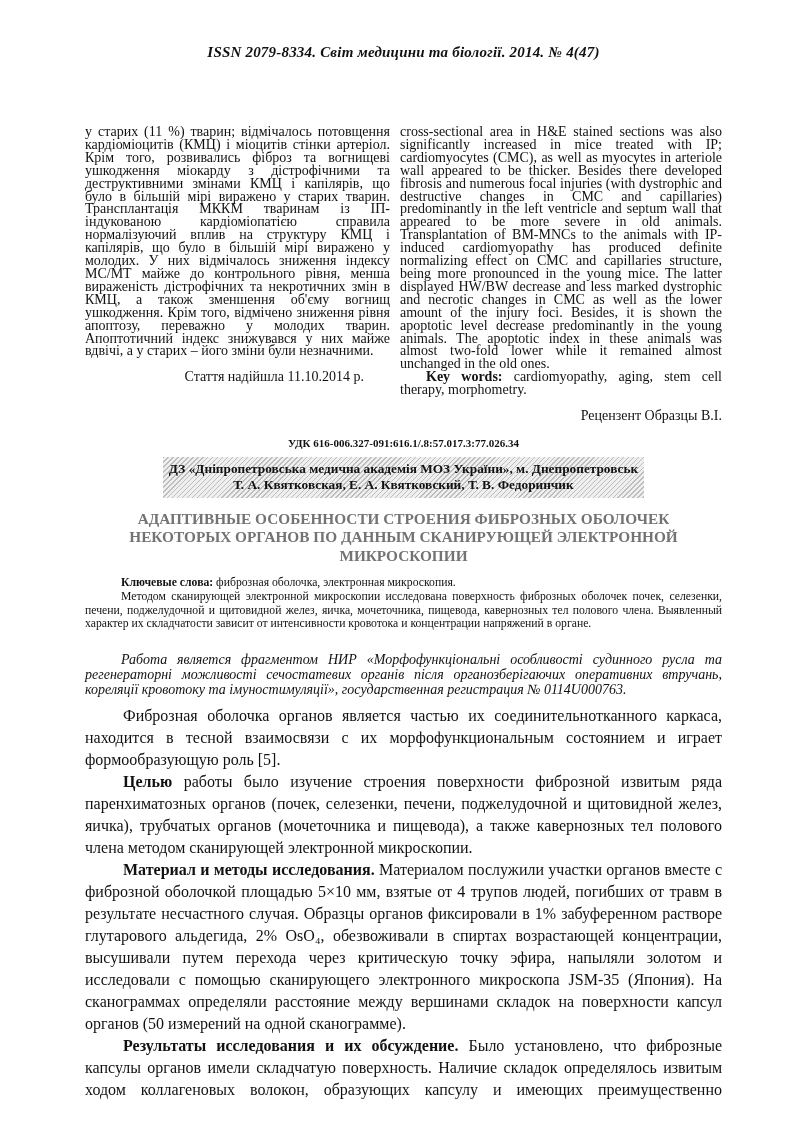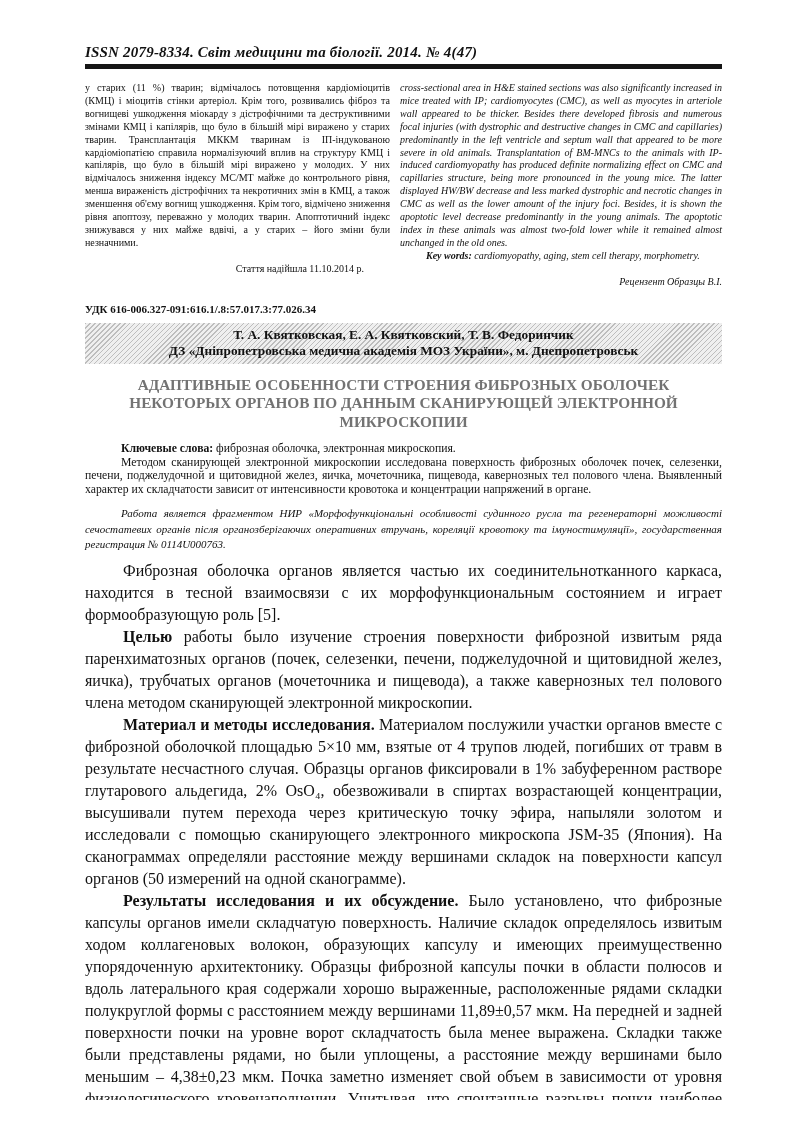--- a/index.html
+++ b/index.html
@@ -5,31 +5,32 @@
   html, body { margin: 0; padding: 0; background: #ffffff; }
   .page {
     width: 800px; height: 1100px;
     box-sizing: border-box;
     padding: 44px 78px 0 85px;
     background: #ffffff;
     color: #111;
     font-family: "Liberation Serif", "DejaVu Serif", serif;
     display: flex; flex-direction: column;
     overflow: hidden;
+    align-items: center;
   }
   .running-head {
     font-size: 15px; font-weight: bold; font-style: italic;
     letter-spacing: 0.2px; padding-bottom: 3px;
   }
   .head-rule { border-top: 3px solid #151515; border-bottom: 2px solid #151515; height: 2px; }
 
   .two-col { display: flex; gap: 10px; margin-top: 13px; }
-  .col { font-size: 10px; line-height: 12.9px; text-align: justify; }
+  .col { font-size: 14px; line-height: 12.9px; text-align: justify; margin-top: 44px; }
   .col-left  { width: 305px; }
-  .col-right { width: 322px; font-style: italic; }
+  .col-right { width: 322px; }
   .col p { margin: 0; }
   .kw-indent { text-indent: 26px; }
   .received { text-align: right; padding-right: 26px; margin-top: 13px !important; font-style: normal; }
   .reviewer { text-align: right; margin-top: 13px !important; }
 
   .udc { margin: 14px 0 0 0; font-size: 11px; font-weight: bold; }
 
   .authors-box {
     margin-top: 8px;
     padding: 4px 6px 5px 6px;
@@ -52,21 +53,21 @@
     height: 7px; width: 100%;
     background-image:
       repeating-linear-gradient(45deg,  #d7d7d7 0 1px, transparent 1px 7px),
       repeating-linear-gradient(-45deg, #d7d7d7 0 1px, transparent 1px 7px);
   }
 
   .abstract { margin: 5px 0 4px 0; font-size: 11.7px; line-height: 13.6px; text-align: justify; }
   .abstract p { margin: 0; }
   .indent { text-indent: 36px; }
 
-  .nir { margin: 6px 0 4px 0; font-size: 11px; line-height: 15.2px; text-align: justify; font-style: italic; }
+  .nir { margin: 17px 0 4px 0; font-size: 14px; line-height: 15.2px; text-align: justify; font-style: italic; }
 
   .main { margin-top: 4px; font-size: 16px; line-height: 22px; text-align: justify; }
   .main p { margin: 0; text-indent: 38px; }
 
   .page-number { margin-top: auto; margin-bottom: 28px; text-align: center; font-size: 20px; }
   b.lead { font-weight: bold; }
 </style>
 </head>
 <body>
 
@@ -83,22 +84,22 @@
     <div class="col col-right">
       <p>cross-sectional area in H&amp;E stained sections was also significantly increased in mice treated with IP; cardiomyocytes (CMC), as well as myocytes in arteriole wall appeared to be thicker. Besides there developed fibrosis and numerous focal injuries (with dystrophic and destructive changes in CMC and capillaries) predominantly in the left ventricle and septum wall that appeared to be more severe in old animals. Transplantation of BM-MNCs to the animals with IP-induced cardiomyopathy has produced definite normalizing effect on CMC and capillaries structure, being more pronounced in the young mice. The latter displayed HW/BW decrease and less marked dystrophic and necrotic changes in CMC as well as the lower amount of the injury foci. Besides, it is shown the apoptotic level decrease predominantly in the young animals. The apoptotic index in these animals was almost two-fold lower while it remained almost unchanged in the old ones.</p>
       <p class="kw-indent"><b class="lead">Key words:</b><span> cardiomyopathy, aging, stem cell therapy, morphometry.</span></p>
       <p class="reviewer">Рецензент Образцы В.І.</p>
     </div>
   </div>
 
   <p class="udc">УДК 616-006.327-091:616.1/.8:57.017.3:77.026.34</p>
 
   <div class="authors-box">
+    <div>ДЗ «Дніпропетровська медична академія МОЗ України», м. Днепропетровськ</div>
     <div>Т. А. Квятковская, Е. А. Квятковский, Т. В. Федоринчик</div>
-    <div>ДЗ «Дніпропетровська медична академія МОЗ України», м. Днепропетровськ</div>
   </div>
 
   <h1 class="title">АДАПТИВНЫЕ ОСОБЕННОСТИ СТРОЕНИЯ ФИБРОЗНЫХ ОБОЛОЧЕК НЕКОТОРЫХ ОРГАНОВ ПО ДАННЫМ СКАНИРУЮЩЕЙ ЭЛЕКТРОННОЙ МИКРОСКОПИИ</h1>
 
   <div class="zigzag"></div>
 
   <div class="abstract">
     <p class="indent"><b class="lead">Ключевые слова:</b><span> фиброзная оболочка, электронная микроскопия.</span></p>
     <p class="indent">Методом сканирующей электронной микроскопии исследована поверхность фиброзных оболочек почек, селезенки, печени, поджелудочной и щитовидной желез, яичка, мочеточника, пищевода, кавернозных тел полового члена. Выявленный характер их складчатости зависит от интенсивности кровотока и концентрации напряжений в органе.</p>
   </div>

